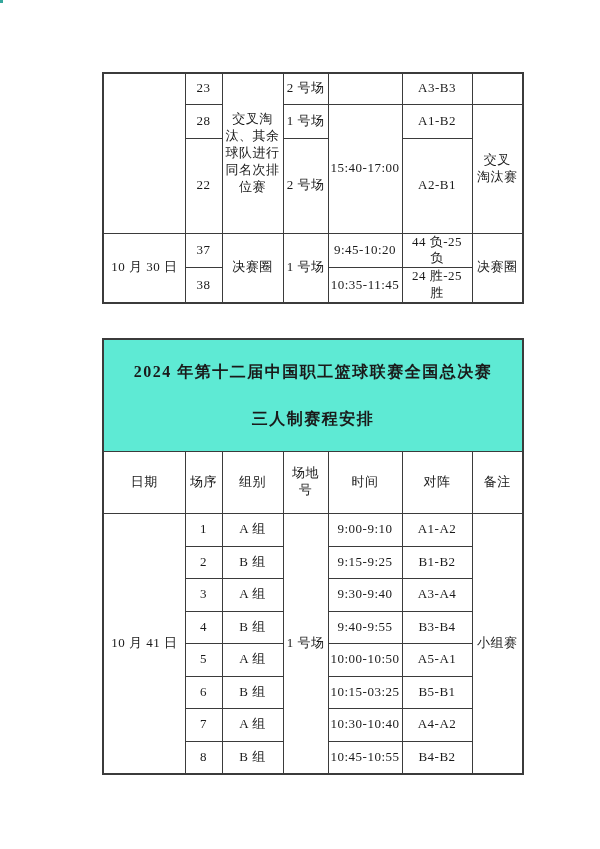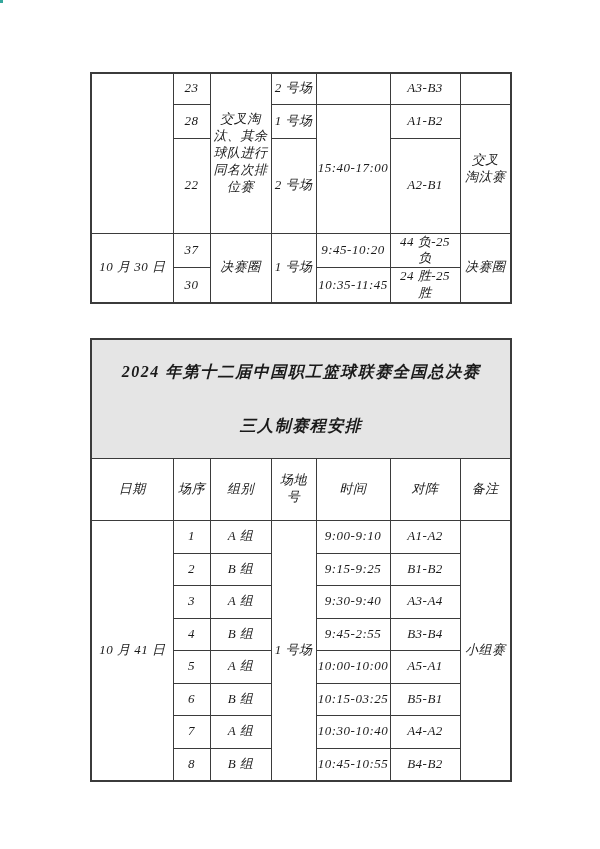--- a/index.html
+++ b/index.html
@@ -2,39 +2,38 @@
 <html><head>
 <meta charset="utf-8">
 <style>
   html,body{margin:0;padding:0;background:#ffffff;}
   .page{
     position:relative;width:600px;height:849px;background:#ffffff;
     font-family:"Liberation Serif","DejaVu Serif",serif;color:#1a1a1a;overflow:hidden;
   }
   .corner-mark{position:absolute;left:0;top:0;width:3px;height:3px;background:#35a79c;}
   table.tbl{
-    border-collapse:collapse;table-layout:fixed;position:absolute;left:90px;
+    border-collapse:collapse;table-layout:fixed;position:absolute;left:102px;
     border:2px solid #3b3b3b;
-    font-style:italic;
   }
   table.tbl td{
     border:1px solid #3b3b3b;text-align:center;vertical-align:middle;
     font-size:13px;letter-spacing:0.5px;line-height:1.3;padding:0 1px;
     white-space:pre-line;overflow:hidden;
   }
   .cjk{letter-spacing:2px;}
   .top-table{top:72px;}
   .bottom-table{top:338px;}
   .group-merged{line-height:32px;}
   .note-merged{line-height:28px;}
-  .title-cell{background:#e5e5e5;}
+  .title-cell{background:#5eead4;}
   .title-line{
     font-weight:bold;font-size:16px;letter-spacing:1.5px;line-height:30px;text-align:center;
   }
-  .title-line.second{margin-top:7px;}
+  .title-line.second{}
   .court-header{line-height:26px;}
 </style>
 </head>
 <body>
 
 <div class="page">
 
   <div class="corner-mark"></div>
 
   <table class="tbl top-table">
@@ -77,21 +76,21 @@
       <tr style="height:32px">
         <td rowspan="2">10 月 30 日</td>
         <td>37</td>
         <td rowspan="2" class="cjk">决赛圈</td>
         <td rowspan="2">1 号场</td>
         <td>9:45-10:20</td>
         <td>44 负-25 负</td>
         <td rowspan="2" class="cjk">决赛圈</td>
       </tr>
       <tr style="height:33px">
-        <td>30</td>
+        <td>38</td>
         <td>10:35-11:45</td>
         <td>24 胜-25 胜</td>
       </tr>
     </tbody>
   </table>
 
   <table class="tbl bottom-table">
     <colgroup>
       <col style="width:82px">
         <col style="width:37px">
@@ -135,27 +134,27 @@
       </tr>
       <tr style="height:33px">
         <td>3</td>
         <td>A 组</td>
         <td>9:30-9:40</td>
         <td>A3-A4</td>
       </tr>
       <tr style="height:32px">
         <td>4</td>
         <td>B 组</td>
-        <td>9:45-2:55</td>
+        <td>9:40-9:55</td>
         <td>B3-B4</td>
       </tr>
       <tr style="height:33px">
         <td>5</td>
         <td>A 组</td>
-        <td>10:00-10:00</td>
+        <td>10:00-10:50</td>
         <td>A5-A1</td>
       </tr>
       <tr style="height:32px">
         <td>6</td>
         <td>B 组</td>
         <td>10:15-03:25</td>
         <td>B5-B1</td>
       </tr>
       <tr style="height:33px">
         <td>7</td>

